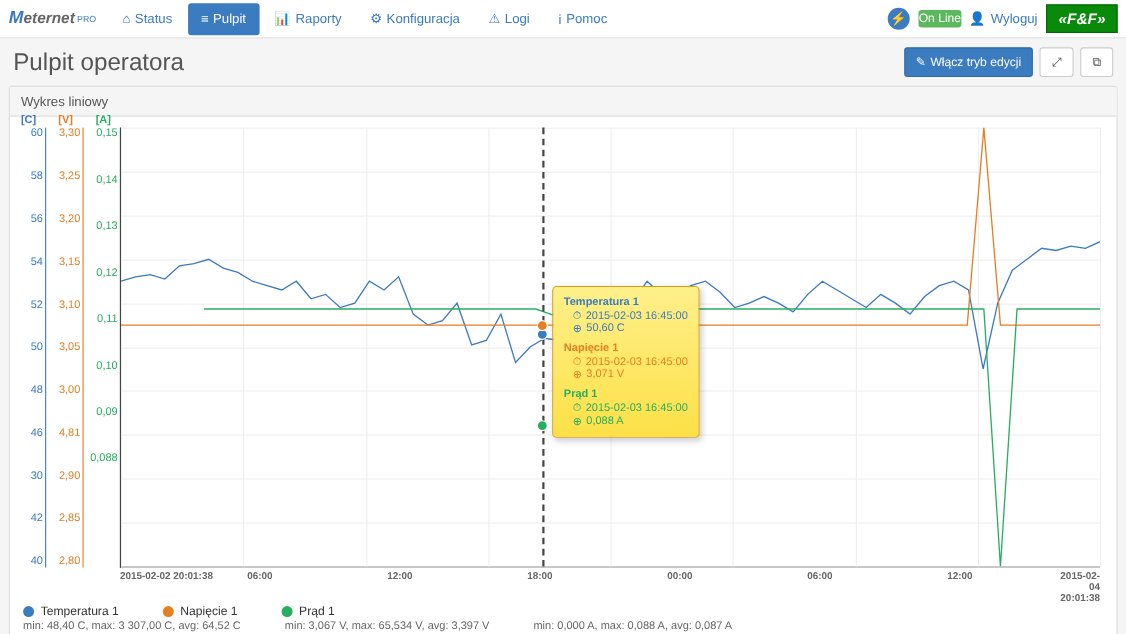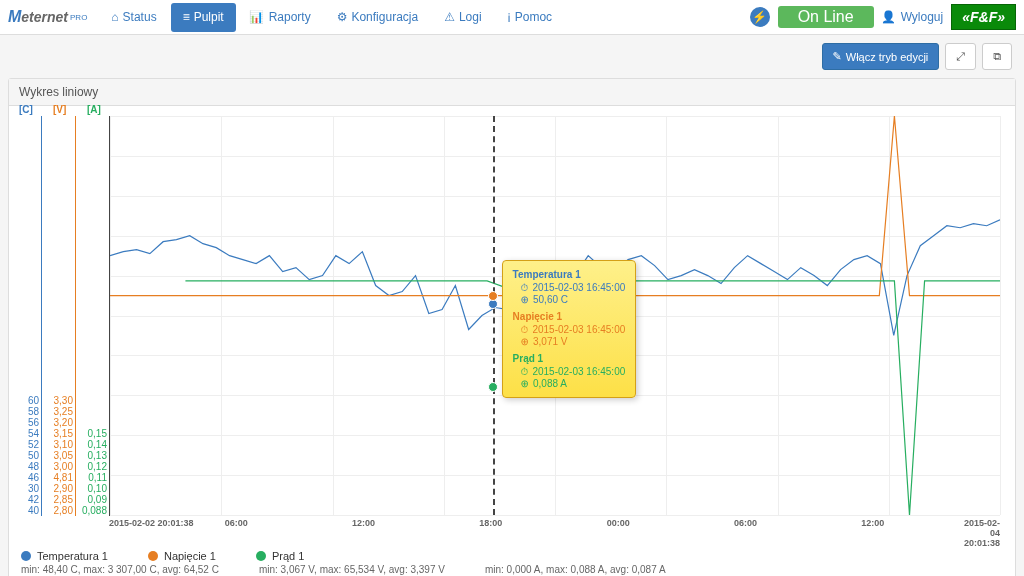--- a/index.html
+++ b/index.html
@@ -7,35 +7,35 @@
 .navbar { background: #fff; border-bottom: 1px solid #ddd; height: 35px; display: flex; align-items: center; padding: 0 8px; }
 .logo { display: flex; align-items: center; margin-right: 12px; }
 .logo-text { font-style: italic; font-weight: bold; }
 .logo-m { color: #3b7bbf; font-size: 16px; }
 .logo-e { color: #666; font-size: 14px; }
 .logo-pro { color: #3b7bbf; font-size: 8px; margin-left: 2px; }
 .nav-items { display: flex; gap: 2px; }
 .nav-item { padding: 6px 12px; color: #3b7bbf; cursor: pointer; font-size: 12px; display: flex; align-items: center; gap: 4px; border-radius: 3px; }
 .nav-item.active { background: #3b7bbf; color: #fff; }
 .nav-right { margin-left: auto; display: flex; align-items: center; gap: 8px; }
-.status-badge { background: #5cb85c; color: #fff; padding: 2px 20px; border-radius: 3px; font-size: 16px; }
+.status-badge { background: #5cb85c; color: #fff; padding: 2px 0; border-radius: 3px; font-size: 11px; }
 .status-icon { width: 20px; height: 20px; background: #3b7bbf; border-radius: 50%; display: flex; align-items: center; justify-content: center; color: #fff; font-weight: bold; }
 .logout { color: #3b7bbf; cursor: pointer; display: flex; align-items: center; gap: 4px; }
 .brand-badge { background: #0a8a0a; color: #fff; padding: 4px 10px; font-weight: bold; font-style: italic; font-size: 14px; border: 1px solid #066506; }
 .header { padding: 8px 12px; display: flex; align-items: center; }
 .page-title { font-size: 22px; font-weight: normal; color: #555; }
 .header-actions { margin-left: auto; display: flex; gap: 6px; }
 .btn { padding: 6px 10px; border-radius: 3px; cursor: pointer; font-size: 11px; display: inline-flex; align-items: center; gap: 4px; border: 1px solid; }
 .btn-primary { background: #3b7bbf; color: #fff; border-color: #2e6da4; }
 .btn-default { background: #fff; color: #555; border-color: #ccc; }
 .panel { margin: 0 8px 8px 8px; background: #fff; border: 1px solid #ddd; border-radius: 3px; }
 .panel-header { background: #f5f5f5; border-bottom: 1px solid #ddd; padding: 6px 10px; font-size: 12px; color: #555; }
 .chart-container { position: relative; height: 440px; padding: 4px 10px 10px 10px; }
 .chart-area { position: absolute; left: 100px; right: 15px; top: 10px; bottom: 30px; border-left: 1px solid #444; border-bottom: 1px solid #444; }
-.y-axis { position: absolute; top: 10px; bottom: 30px; display: flex; flex-direction: column; justify-content: flex-end; font-size: 10px; }
+.y-axis { position: absolute; top: 10px; bottom: 30px; display: flex; flex-direction: column; justify-content: space-between; font-size: 10px; }
 .y-axis .tick { text-align: right; }
 .y-axis-1 { left: 0; width: 30px; color: #3b7bbf; }
 .y-axis-2 { left: 34px; width: 30px; color: #e67e22; }
 .y-axis-3 { left: 68px; width: 30px; color: #27ae60; }
 .axis-label { position: absolute; top: -2px; font-size: 10px; font-weight: bold; }
 .axis-label-1 { left: 10px; color: #3b7bbf; }
 .axis-label-2 { left: 44px; color: #e67e22; }
 .axis-label-3 { left: 78px; color: #27ae60; }
 .y-axis-line { position: absolute; top: 10px; bottom: 30px; width: 1px; }
 .y-axis-line-1 { left: 32px; background: #3b7bbf; }
@@ -100,20 +100,21 @@
     <div class="status-badge">On Line</div>
     <div class="logout">
         <span>👤</span>
         <span>Wyloguj</span>
       </div>
     <div class="brand-badge">«F&amp;F»</div>
   </div>
 </div>
 
 <div class="header">
+  <div class="page-title">Pulpit operatora</div>
   <div class="header-actions">
     <button class="btn btn-primary">
         <span>✎</span>
         <span>Włącz tryb edycji</span>
       </button>
     <button class="btn btn-default">
         <span>⤢</span>
       </button>
     <button class="btn btn-default">
         <span>⧉</span>

